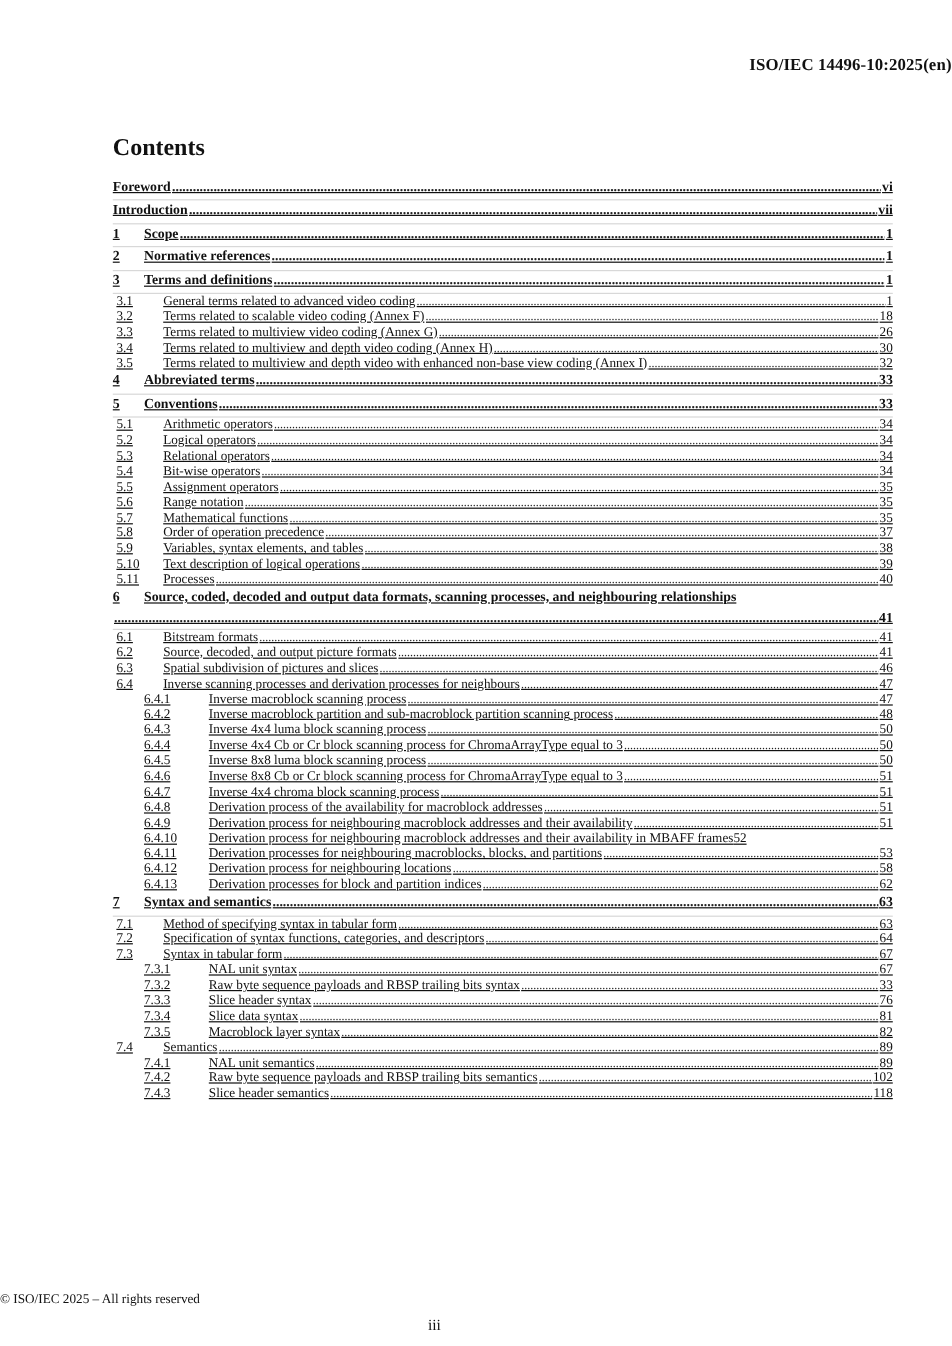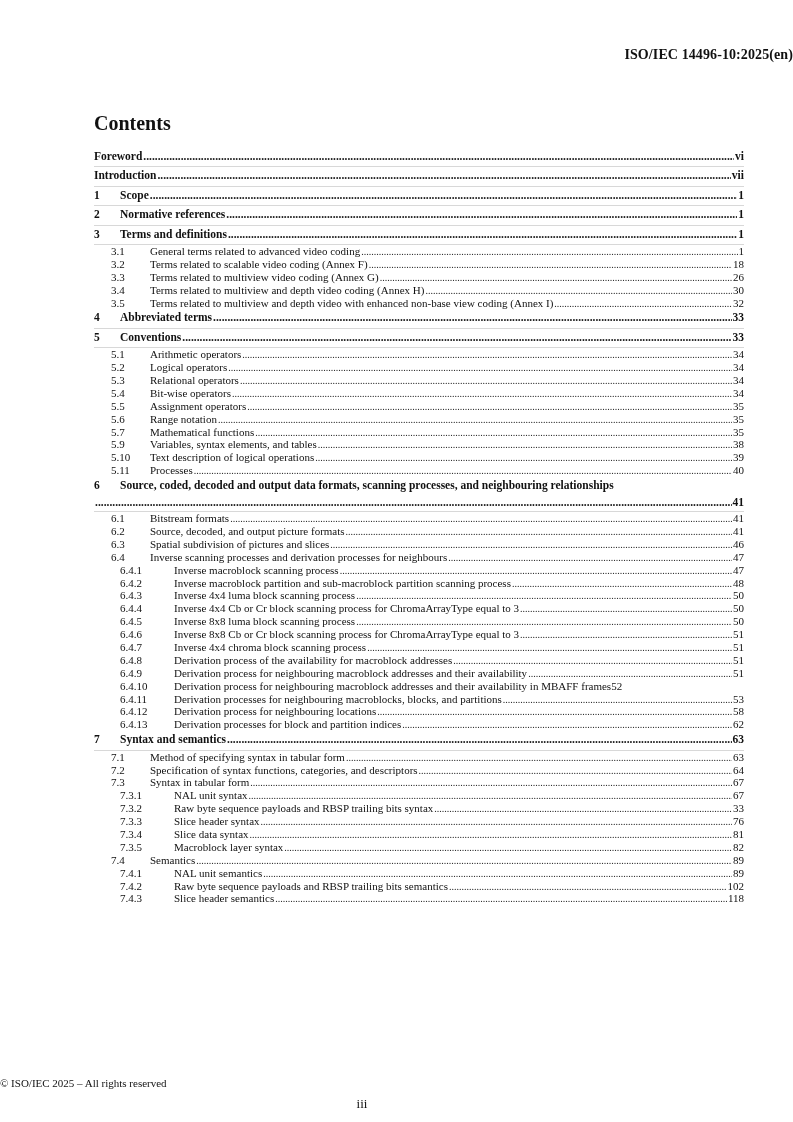--- a/index.html
+++ b/index.html
@@ -2,27 +2,27 @@
 <html><head>
 <meta charset="utf-8">
 <style>
   html, body { margin: 0; padding: 0; background: #ffffff; }
   body { width: 793px; height: 1122px; position: relative; overflow: hidden;
          font-family: "Liberation Serif", "DejaVu Serif", serif; color: #111; }
   .doc-header { position: absolute; top: 47px; left: 0; width: 793px; text-align: right;
                 font-weight: bold; font-size: 14px; letter-spacing: 0.1px; }
   .contents-title { position: absolute; top: 112px; left: 94px; font-weight: bold; font-size: 20px; text-align: center; }
   .toc { position: absolute; top: 148px; left: 94px; width: 650px; }
-  .toc-row { position: relative; display: flex; align-items: baseline; font-size: 11px; line-height: 12.9px; height: 12.9px; white-space: nowrap; }
+  .toc-row { position: relative; display: flex; align-items: baseline; font-size: 11px; line-height: 12.9px; height: 12.9px; white-space: nowrap; text-decoration: underline; }
   .toc-row.l1 { font-weight: bold; font-size: 11.5px; height: 19.4px; line-height: 17px;
                 border-bottom: 1px solid #d8d8d8; box-sizing: border-box; }
   .toc-row.l1.wrap { height: auto; flex-wrap: wrap; }
   .num { flex: 0 0 auto; }
   .l1 .num { width: 26px; }
-  .l2 .num { margin-left: 17px; width: 39px; }
+  .l2 .num { margin-left: 3px; width: 39px; }
   .l3 .num { margin-left: 26px; width: 54px; }
   .title { flex: 0 0 auto; }
   .leader { flex: 1 1 auto; overflow: hidden; margin: 0 1px; letter-spacing: 0; }
   .leader::before { content: "...................................................................................................................................................................................................................................................................................................................................................................................."; color: #222; }
   .l2 .leader::before, .l3 .leader::before { font-size: 10px; }
   .page { flex: 0 0 auto; text-align: center; }
   .wrap-line { display: flex; width: 100%; align-items: baseline; }
   .footer { position: absolute; top: 1077px; left: 0; width: 793px; text-align: left; font-size: 11px; }
   .footer-page { position: absolute; top: 1096px; left: 0; width: 724px; text-align: center; font-size: 13px; }
 </style>
@@ -139,20 +139,26 @@
       <span class="leader"></span>
       <span class="page">35</span>
     </div>
     <div class="toc-row l2">
       <span class="num">5.7</span>
       <span class="title">Mathematical functions</span>
       <span class="leader"></span>
       <span class="page">35</span>
     </div>
     <div class="toc-row l2">
+      <span class="num">5.8</span>
+      <span class="title">Order of operation precedence</span>
+      <span class="leader"></span>
+      <span class="page">37</span>
+    </div>
+    <div class="toc-row l2">
       <span class="num">5.9</span>
       <span class="title">Variables, syntax elements, and tables</span>
       <span class="leader"></span>
       <span class="page">38</span>
     </div>
     <div class="toc-row l2">
       <span class="num">5.10</span>
       <span class="title">Text description of logical operations</span>
       <span class="leader"></span>
       <span class="page">39</span>

